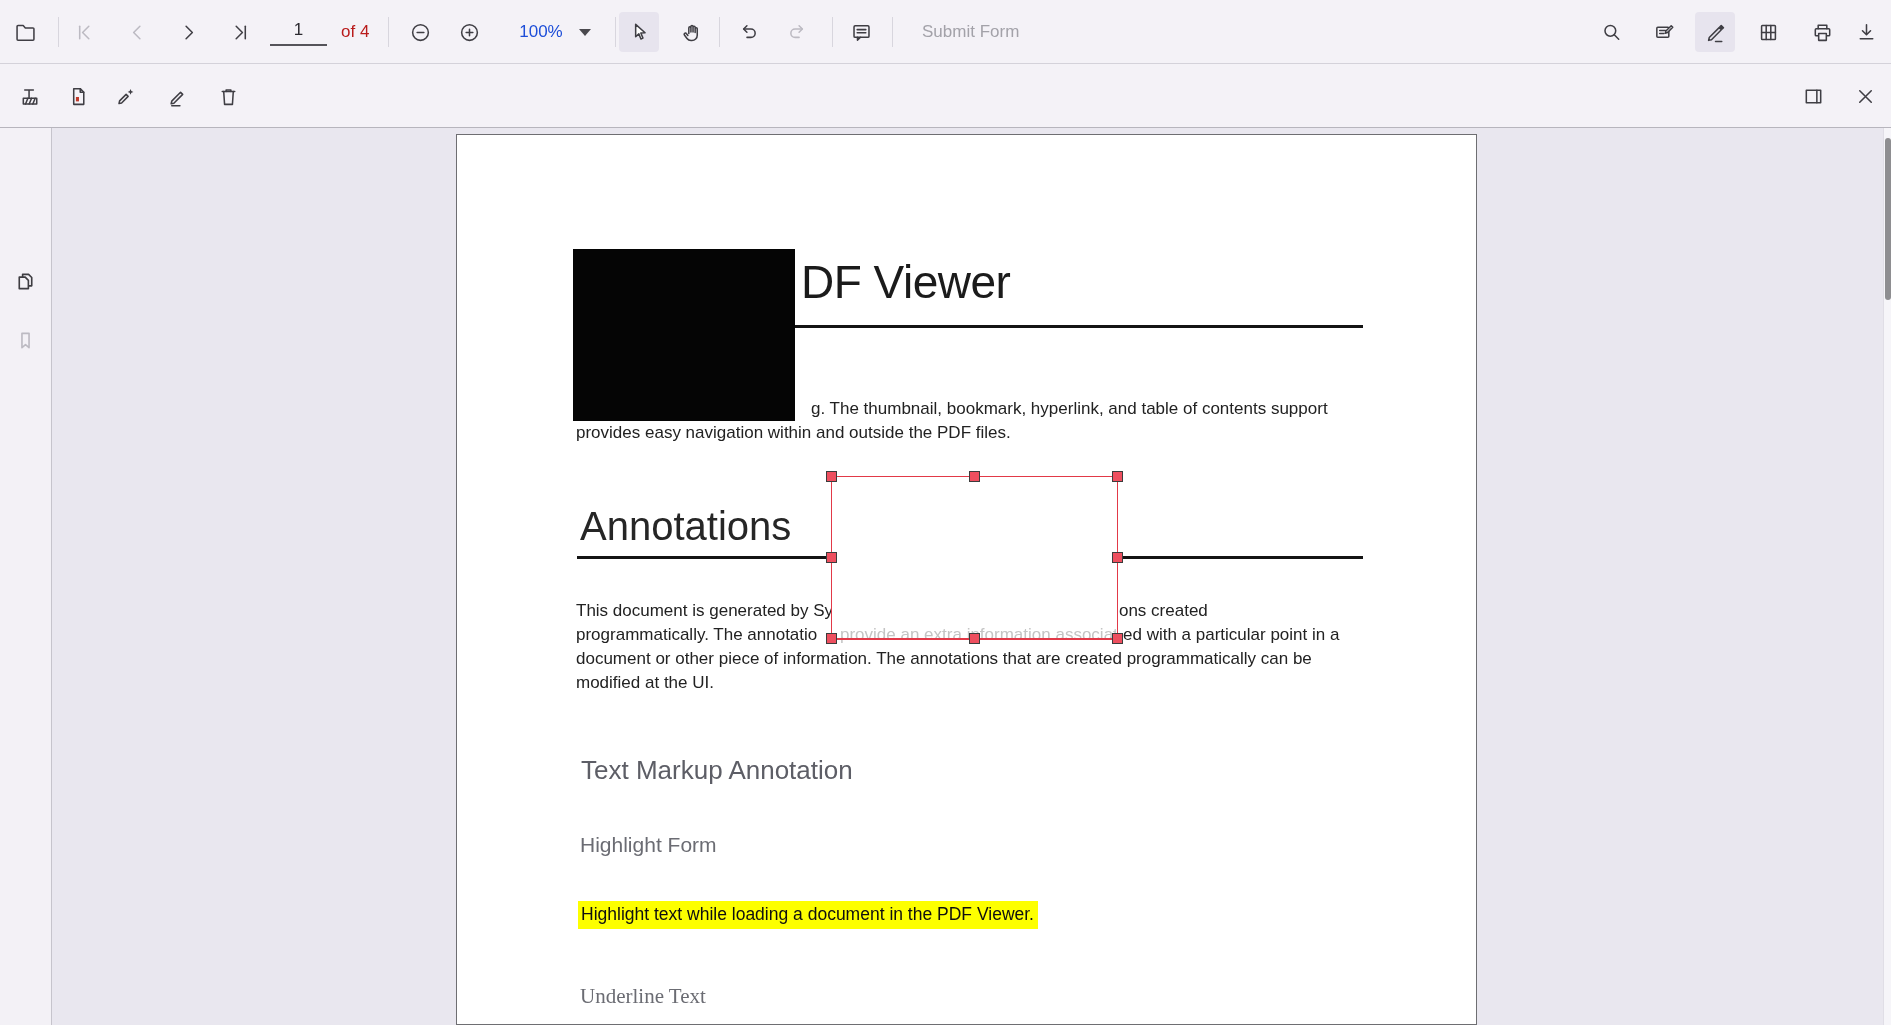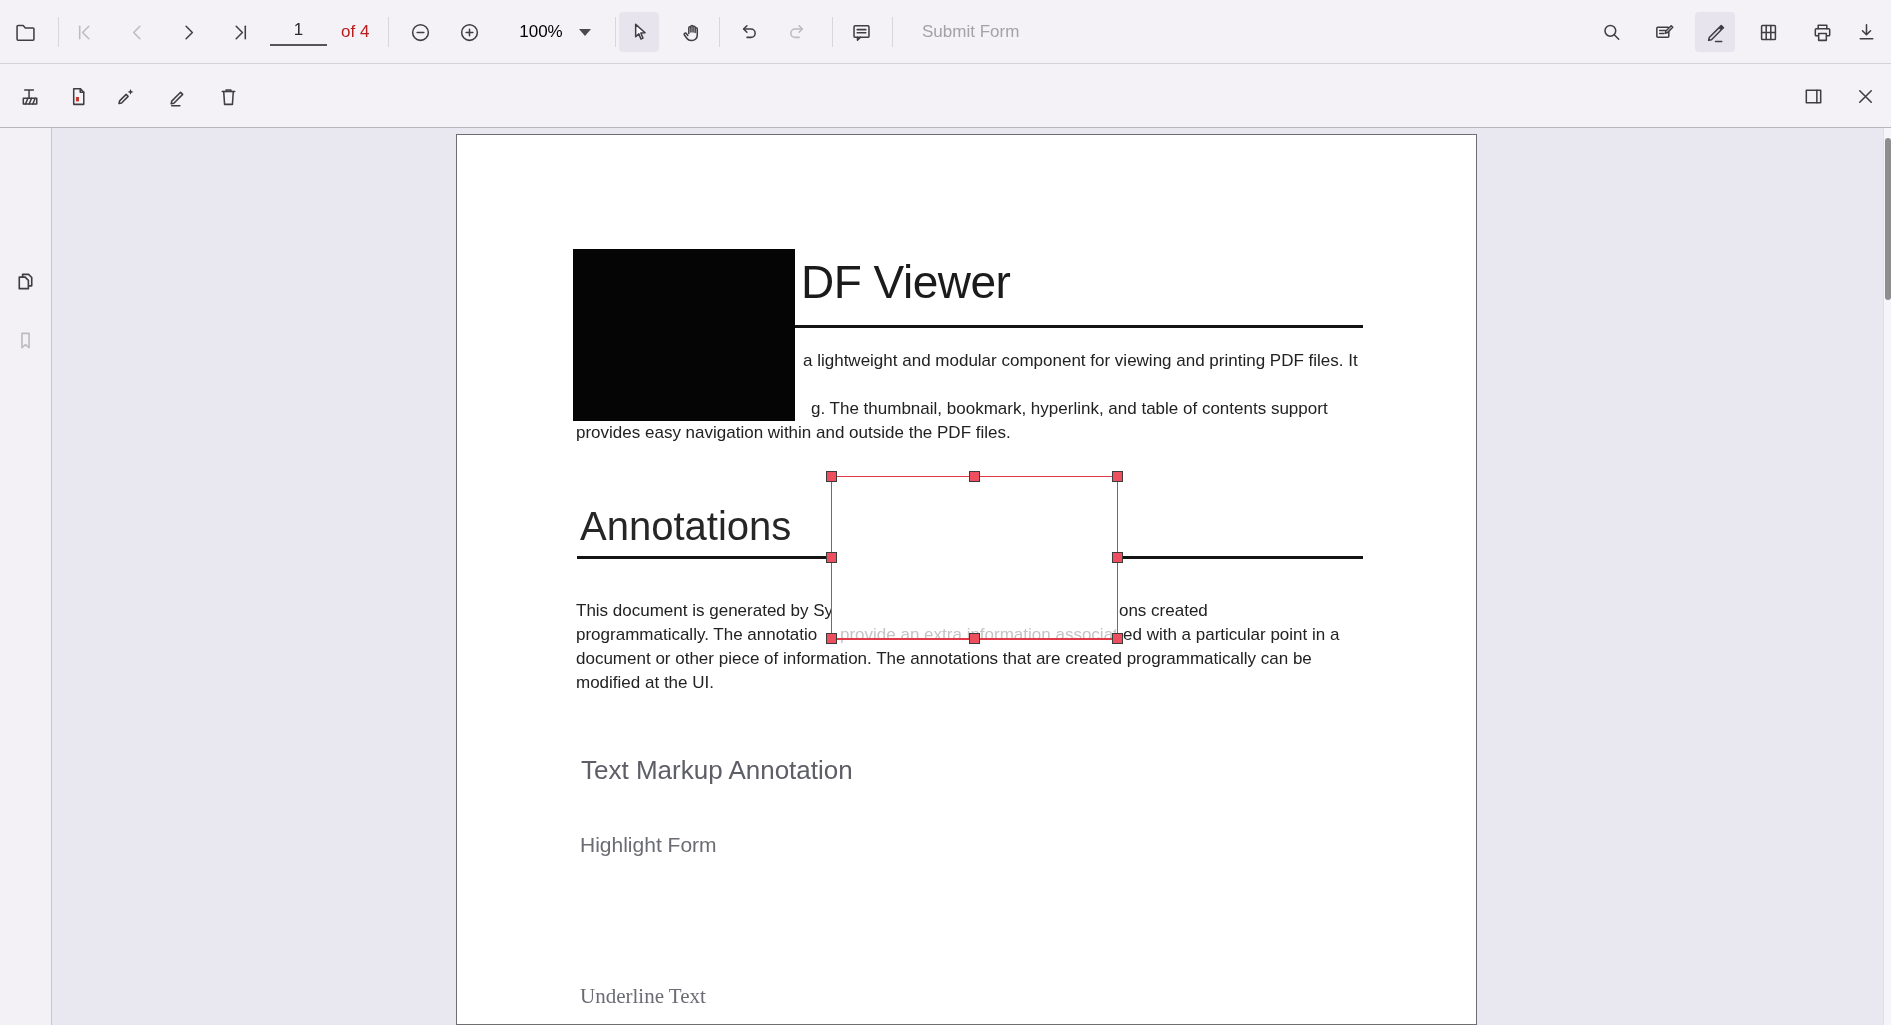--- a/index.html
+++ b/index.html
@@ -11,21 +11,21 @@
   .row2 { position:absolute; left:0; top:64px; width:1891px; height:64px; background:#f4f2f7; border-bottom:1px solid #b7b5bd; z-index:20; }
   .tbtn { position:absolute; top:12px; width:40px; height:40px; display:flex; align-items:center; justify-content:center; border-radius:4px; color:#3f3e44; cursor:pointer; }
   .row2 .tbtn { top:12px; }
   .tbtn.dis { color:#bcbac2; cursor:default; }
   .tbtn.sel { background:#e7e4ee; }
   .tbtn svg { width:23px; height:23px; stroke:currentColor; fill:none; stroke-width:1.6; stroke-linecap:round; stroke-linejoin:round; display:block; }
   .vsep { position:absolute; top:17px; width:1px; height:30px; background:#d8d6de; }
   .page-input { position:absolute; left:270px; top:16px; width:57px; height:30px; background:transparent; border:none; border-bottom:2px solid #55545a; text-align:center; font-size:17px; color:#2b2a30; font-family:"Liberation Sans",sans-serif; outline:none; }
   .of-label { position:absolute; left:341px; top:22px; font-size:17px; color:#b91c1c; }
   .zoom-box { position:absolute; left:505px; top:12px; width:100px; height:40px; display:flex; align-items:center; justify-content:center; gap:16px; border-radius:4px; cursor:pointer; }
-  .zoom-box .zl { font-size:17px; color:#000000; }
+  .zoom-box .zl { font-size:17px; color:#1d4ed8; }
   .caret { width:0; height:0; border-left:6px solid transparent; border-right:6px solid transparent; border-top:7px solid #4a494e; }
   .submit { position:absolute; left:922px; top:22px; font-size:17px; color:#a3a2a9; }
 
   
   .sidebar { position:absolute; left:0; top:128px; width:52px; height:897px; background:#f3f1f6; border-right:1px solid #c6c4cc; z-index:10; }
   .sbtn { position:absolute; left:7px; width:36px; height:36px; display:flex; align-items:center; justify-content:center; color:#3e3d42; cursor:pointer; }
   .sbtn svg { width:23px; height:23px; stroke:currentColor; fill:none; stroke-width:1.7; stroke-linejoin:round; display:block; }
   .sbtn.dis { color:#bcbac2; cursor:default; }
 
   
@@ -305,21 +305,20 @@
     </div>
   </div>
 
   <div class="viewer">
     <div class="page">
 
       <div class="rule" style="left:120px; top:190px; width:786px;"></div>
       <div class="doc-title abs">DF Viewer</div>
       <div class="black-rect"></div>
 
-      <div class="abs body-txt" style="left:346px; top:216px;">a lightweight and modular component for viewing and printing PDF files. It</div>
       <div class="abs body-txt" style="left:354px; top:264px;">g. The thumbnail, bookmark, hyperlink, and table of contents support</div>
       <div class="abs body-txt" style="left:119px; top:288px;">provides easy navigation within and outside the PDF files.</div>
 
       <div class="doc-h2 abs">Annotations</div>
       <div class="rule" style="left:120px; top:421px; width:786px;"></div>
 
       <div class="abs body-txt" style="left:119px; top:466px;">This document is generated by Sy</div>
       <div class="abs body-txt" style="left:644px; top:466px;">ations created</div>
       <div class="abs body-txt" style="left:119px; top:490px;">programmatically. The annotatio</div>
       <div class="abs body-txt faded" style="left:383px; top:490px;">provide an extra information associat</div>
@@ -333,20 +332,23 @@
       <div class="handle" style="left:512px; top:336px;"></div>
       <div class="handle" style="left:655px; top:336px;"></div>
       <div class="handle" style="left:369px; top:417px;"></div>
       <div class="handle" style="left:655px; top:417px;"></div>
       <div class="handle" style="left:369px; top:498px;"></div>
       <div class="handle" style="left:512px; top:498px;"></div>
       <div class="handle" style="left:655px; top:498px;"></div>
 
       <div class="abs sub-h" style="left:124px; top:620px;">Text Markup Annotation</div>
       <div class="abs gray-h" style="left:123px; top:698px;">Highlight Form</div>
+      <div class="abs" style="left:121px; top:766px;">
+        <span class="hl">Highlight text while loading a document in the PDF Viewer.</span>
+      </div>
       <div class="abs gray-h" style="left:123px; top:849px;font-family:Liberation Serif, serif;">Underline Text</div>
 
     </div>
   </div>
 
   <div class="scroll-track">
     <div class="scroll-thumb"></div>
   </div>
 
 </div>

